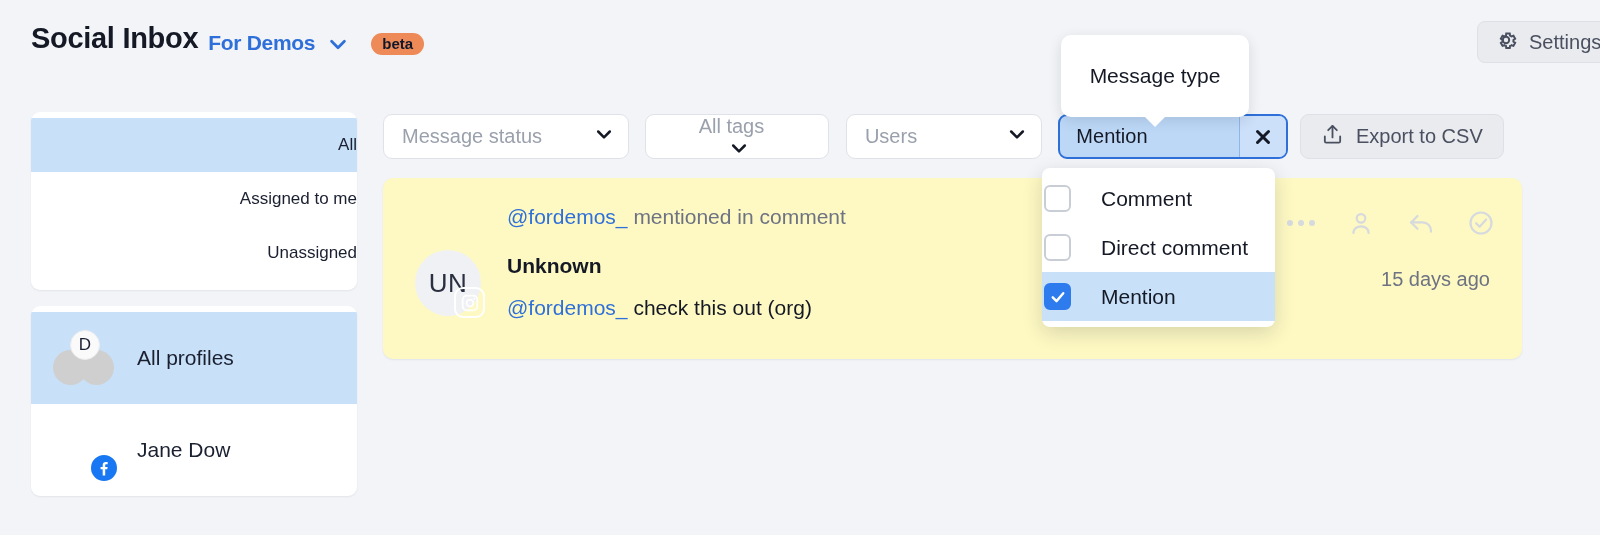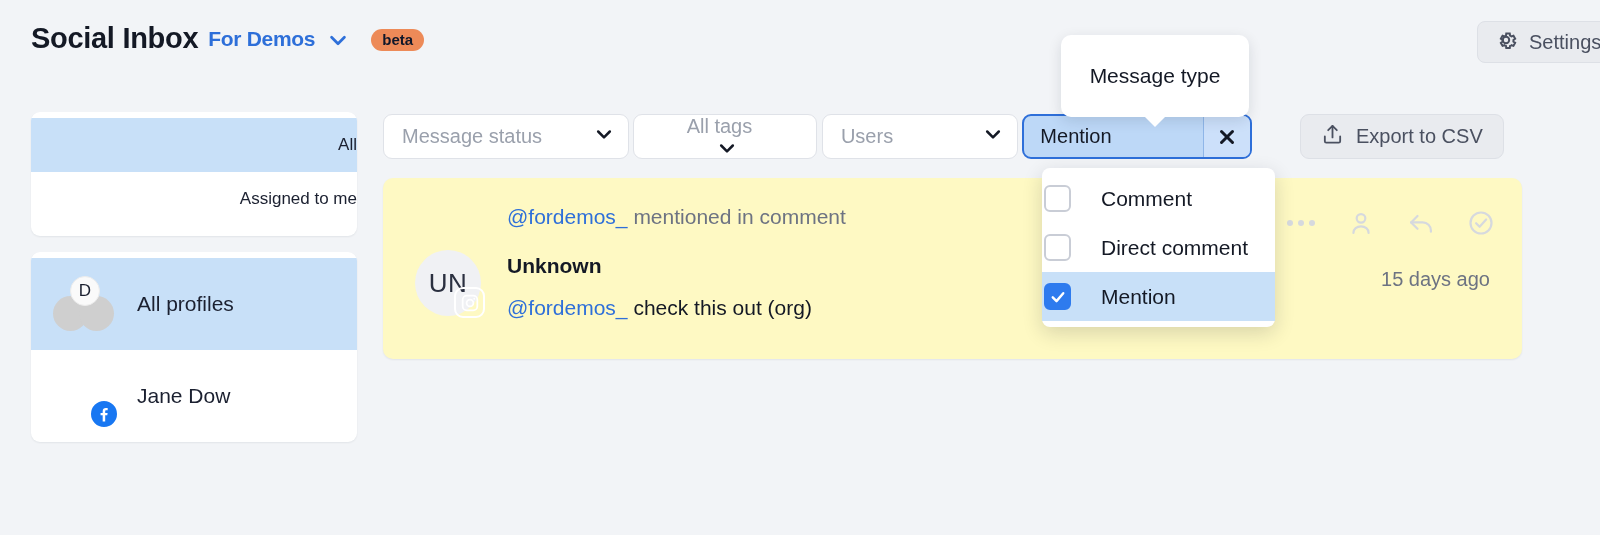--- a/index.html
+++ b/index.html
@@ -10,21 +10,21 @@
     overflow: hidden;
   }
   .app { position: relative; width: 1600px; height: 535px; }
 
   
   .header {
     position: absolute; left: 0; top: 0; width: 1600px; height: 85px;
   }
   .title-row {
     position: absolute; left: 31px; top: 22px;
-    display: flex; align-items: center; gap: 10px;
+    display: flex; align-items: flex-end; gap: 10px;
   }
   .title-main {
     font-size: 29px; font-weight: bold; color: #141925;
     letter-spacing: -0.3px;
   }
   .title-sub {
     font-size: 21px; font-weight: bold; color: #2E6FD9;
     letter-spacing: -0.3px;
   }
   .title-chev {
@@ -106,21 +106,21 @@
     display: flex; align-items: center; justify-content: center;
   }
   .sn-badge.fb { background: #1877F2; border: 2px solid #fff; }
 
   
   .filterbar { position: absolute; left: 383px; top: 114px; }
   .fchip {
     display: inline-flex; align-items: center; justify-content: space-between;
     height: 45px; background: #ffffff; border: 1px solid #DFE2E8;
     border-radius: 9px; padding: 0 14px 0 18px;
-    font-size: 20px; color: #9AA0AC; 
+    font-size: 20px; color: #9AA0AC; margin-right: 12px;
     vertical-align: top;
   }
   .fchip .lbl { margin-right: 16px; }
   .fchip.w1 { width: 246px; }
   .fchip.w2 { width: 184px; flex-direction: column; }
   .fchip.w3 { width: 196px; }
 
   .fchip.active {
     width: 230px; padding: 0; background: #BDD8F7;
     border: 2px solid #2E6FD9; color: #141925;
@@ -256,20 +256,23 @@
   </div>
 
   <div class="sidebar">
 
     <div class="panel filters">
       <div class="sb-item selected">
         <span>All</span>
       </div>
       <div class="sb-item">
         <span>Assigned to me</span>
+      </div>
+      <div class="sb-item">
+        <span>Unassigned</span>
       </div>
     </div>
 
     <div class="panel profiles">
       <div class="prof-item selected">
         <span class="cluster">
           <span class="c-badge">D</span>
           <span class="c-av left"><span class="face"></span></span>
           <span class="c-av right"><span class="face"></span></span>
         </span>

